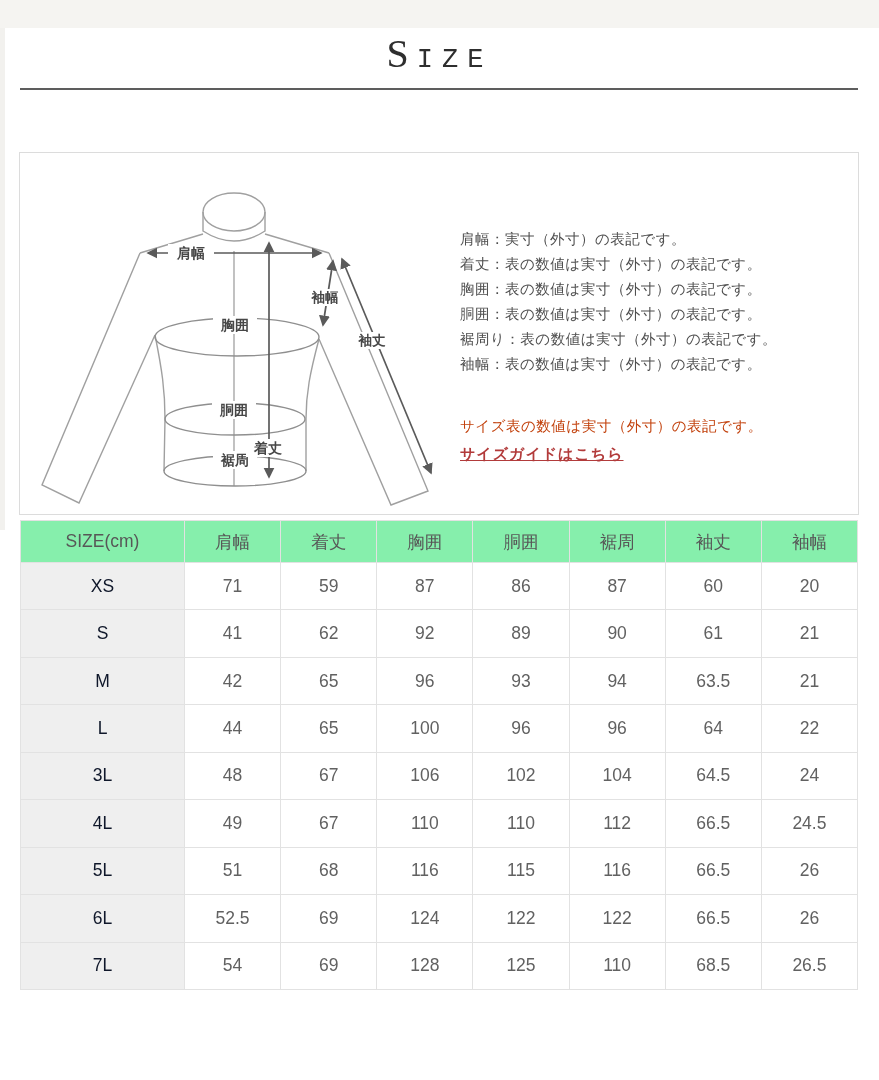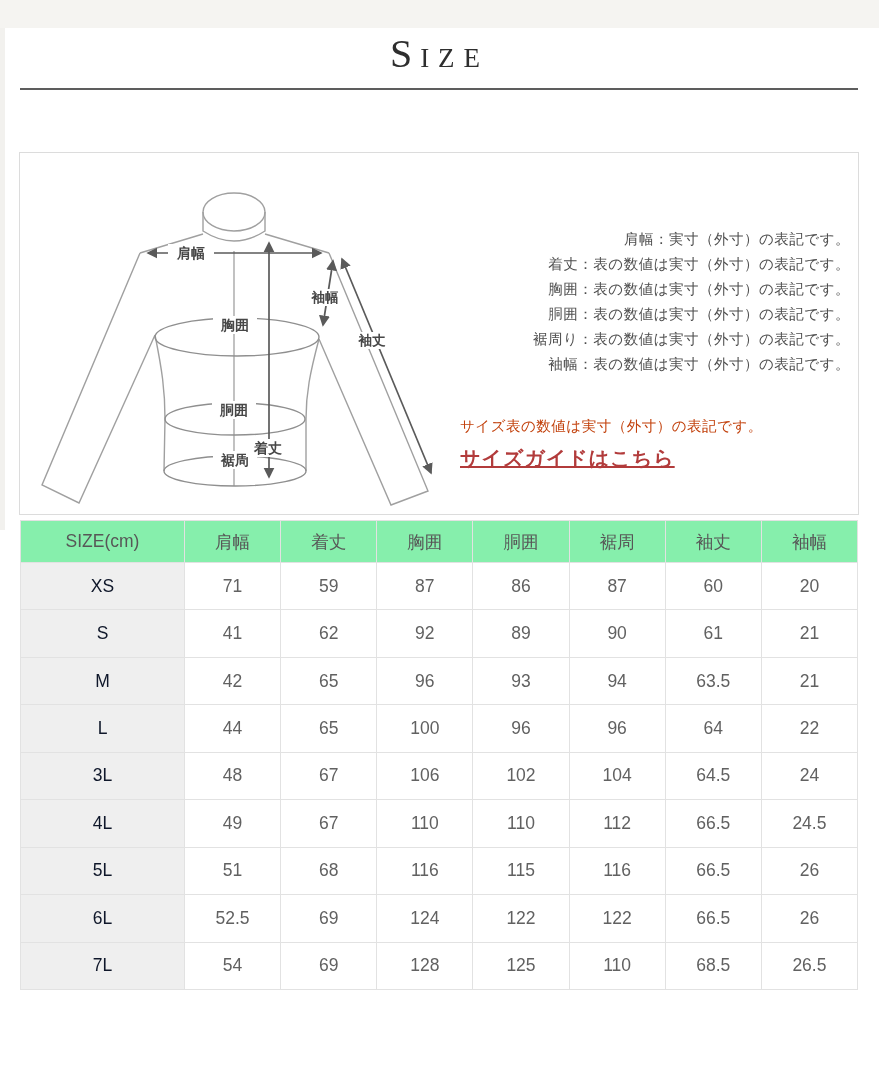--- a/index.html
+++ b/index.html
@@ -23,45 +23,45 @@
   
   .size-header {
     position: absolute; left: 0; top: 30px; width: 879px; height: 60px;
     display: flex; justify-content: center; align-items: baseline;
   }
   .size-header .cap {
     font-family: "Liberation Serif", serif;
     font-size: 40px; color: #2e2e2e; letter-spacing: 8px;
   }
   .size-header .rest {
-    font-family: Liberation Serif, serif;
+    font-family: Liberation Mono, monospace;
     font-size: 27px; color: #2e2e2e; letter-spacing: 9px;
   }
   .header-rule {
     position: absolute; left: 20px; top: 88px; width: 838px; height: 0;
     border-top: 2px solid #5d5d5d;
   }
   
   .diagram-panel {
     position: absolute; left: 19px; top: 152px; width: 840px; height: 363px;
     background: #fff; border: 1px solid #dcdcdc;
   }
   .shirt-svg { position: absolute; left: 2px; top: 2px; }
   .measurement-notes {
     position: absolute; left: 440px; top: 74px; width: 390px;
     font-size: 14.5px; line-height: 25px; color: #4e4e4e;
-    letter-spacing: 0.5px; white-space: nowrap; text-align: right;
+    letter-spacing: 0.5px; white-space: nowrap;
   }
   .summary-note {
     position: absolute; left: 440px; top: 264px; width: 390px;
     font-size: 14.5px; color: #c2410c; letter-spacing: 0.5px; white-space: nowrap;
   }
   .size-guide-link {
     position: absolute; left: 440px; top: 292px;
-    font-size: 20px; font-weight: bold; color: #b23b3b;
+    font-size: 15px; font-weight: bold; color: #b23b3b;
     text-decoration: underline; letter-spacing: 1px; white-space: nowrap;
     cursor: pointer;
   }
   
   .size-table {
     position: absolute; left: 20px; top: 520px; width: 838px; height: 470px;
     border-collapse: collapse; table-layout: fixed;
     font-size: 17.5px; color: #616161;
   }
   .size-table th, .size-table td {

